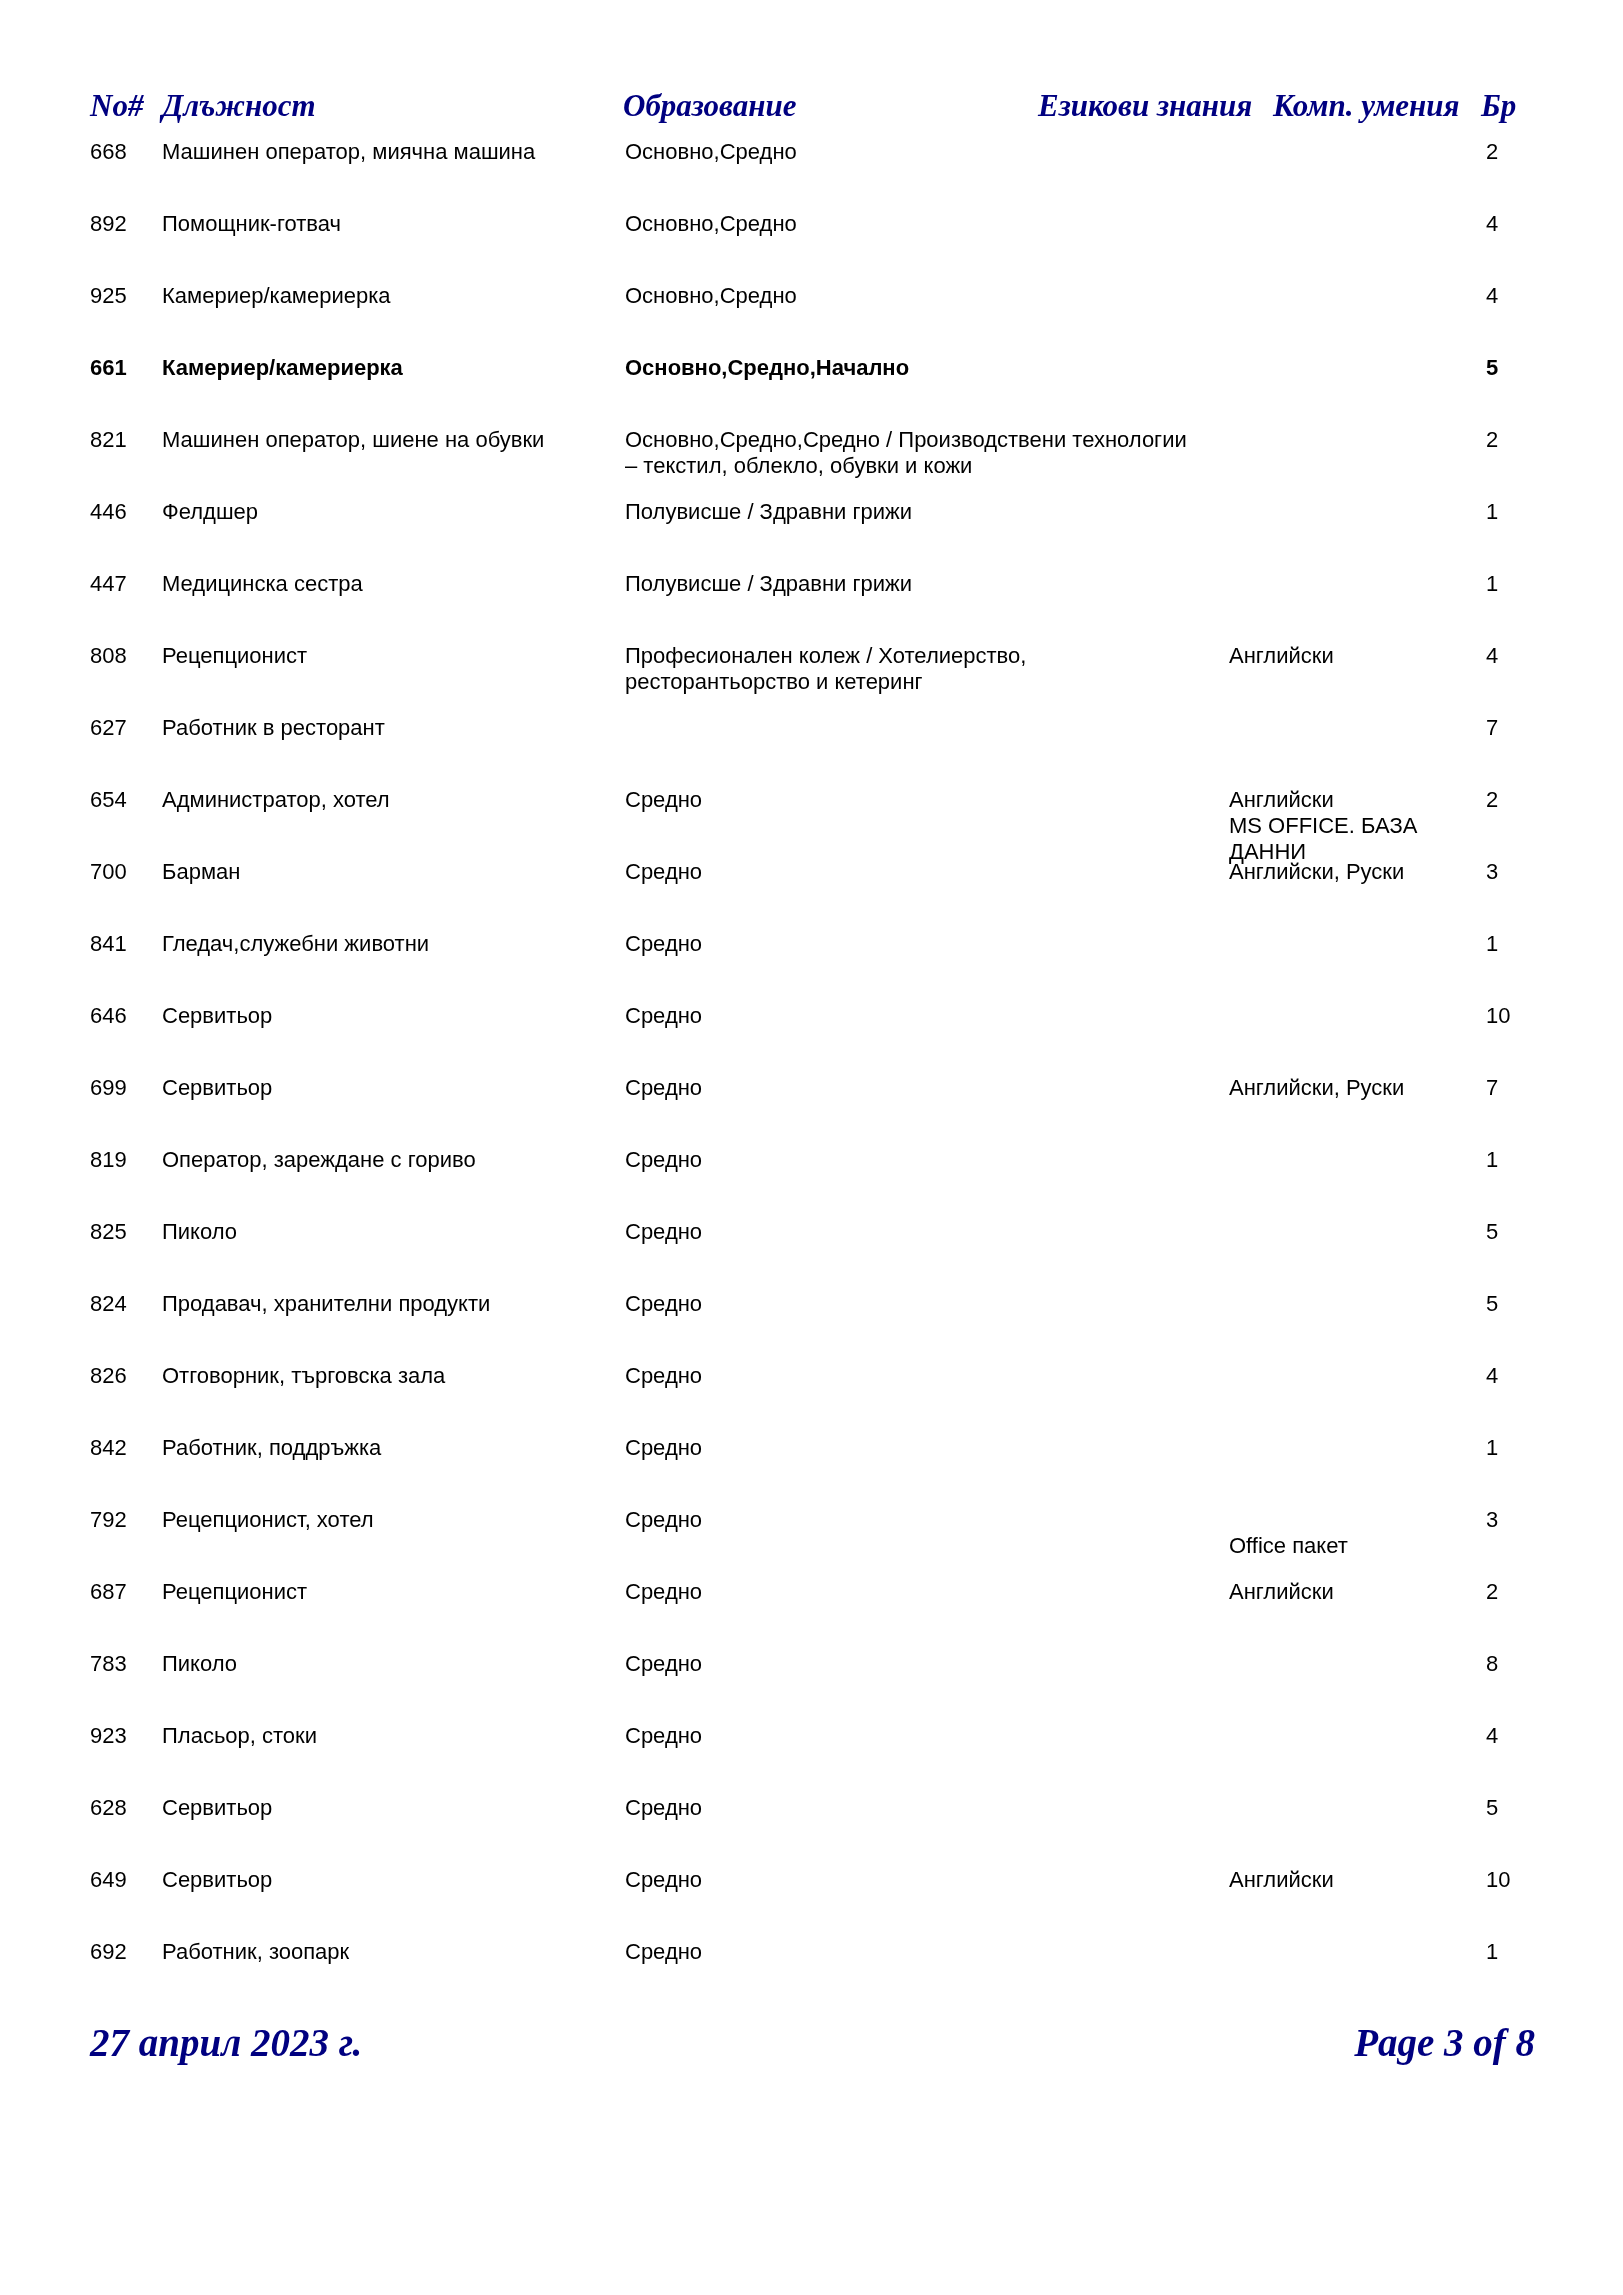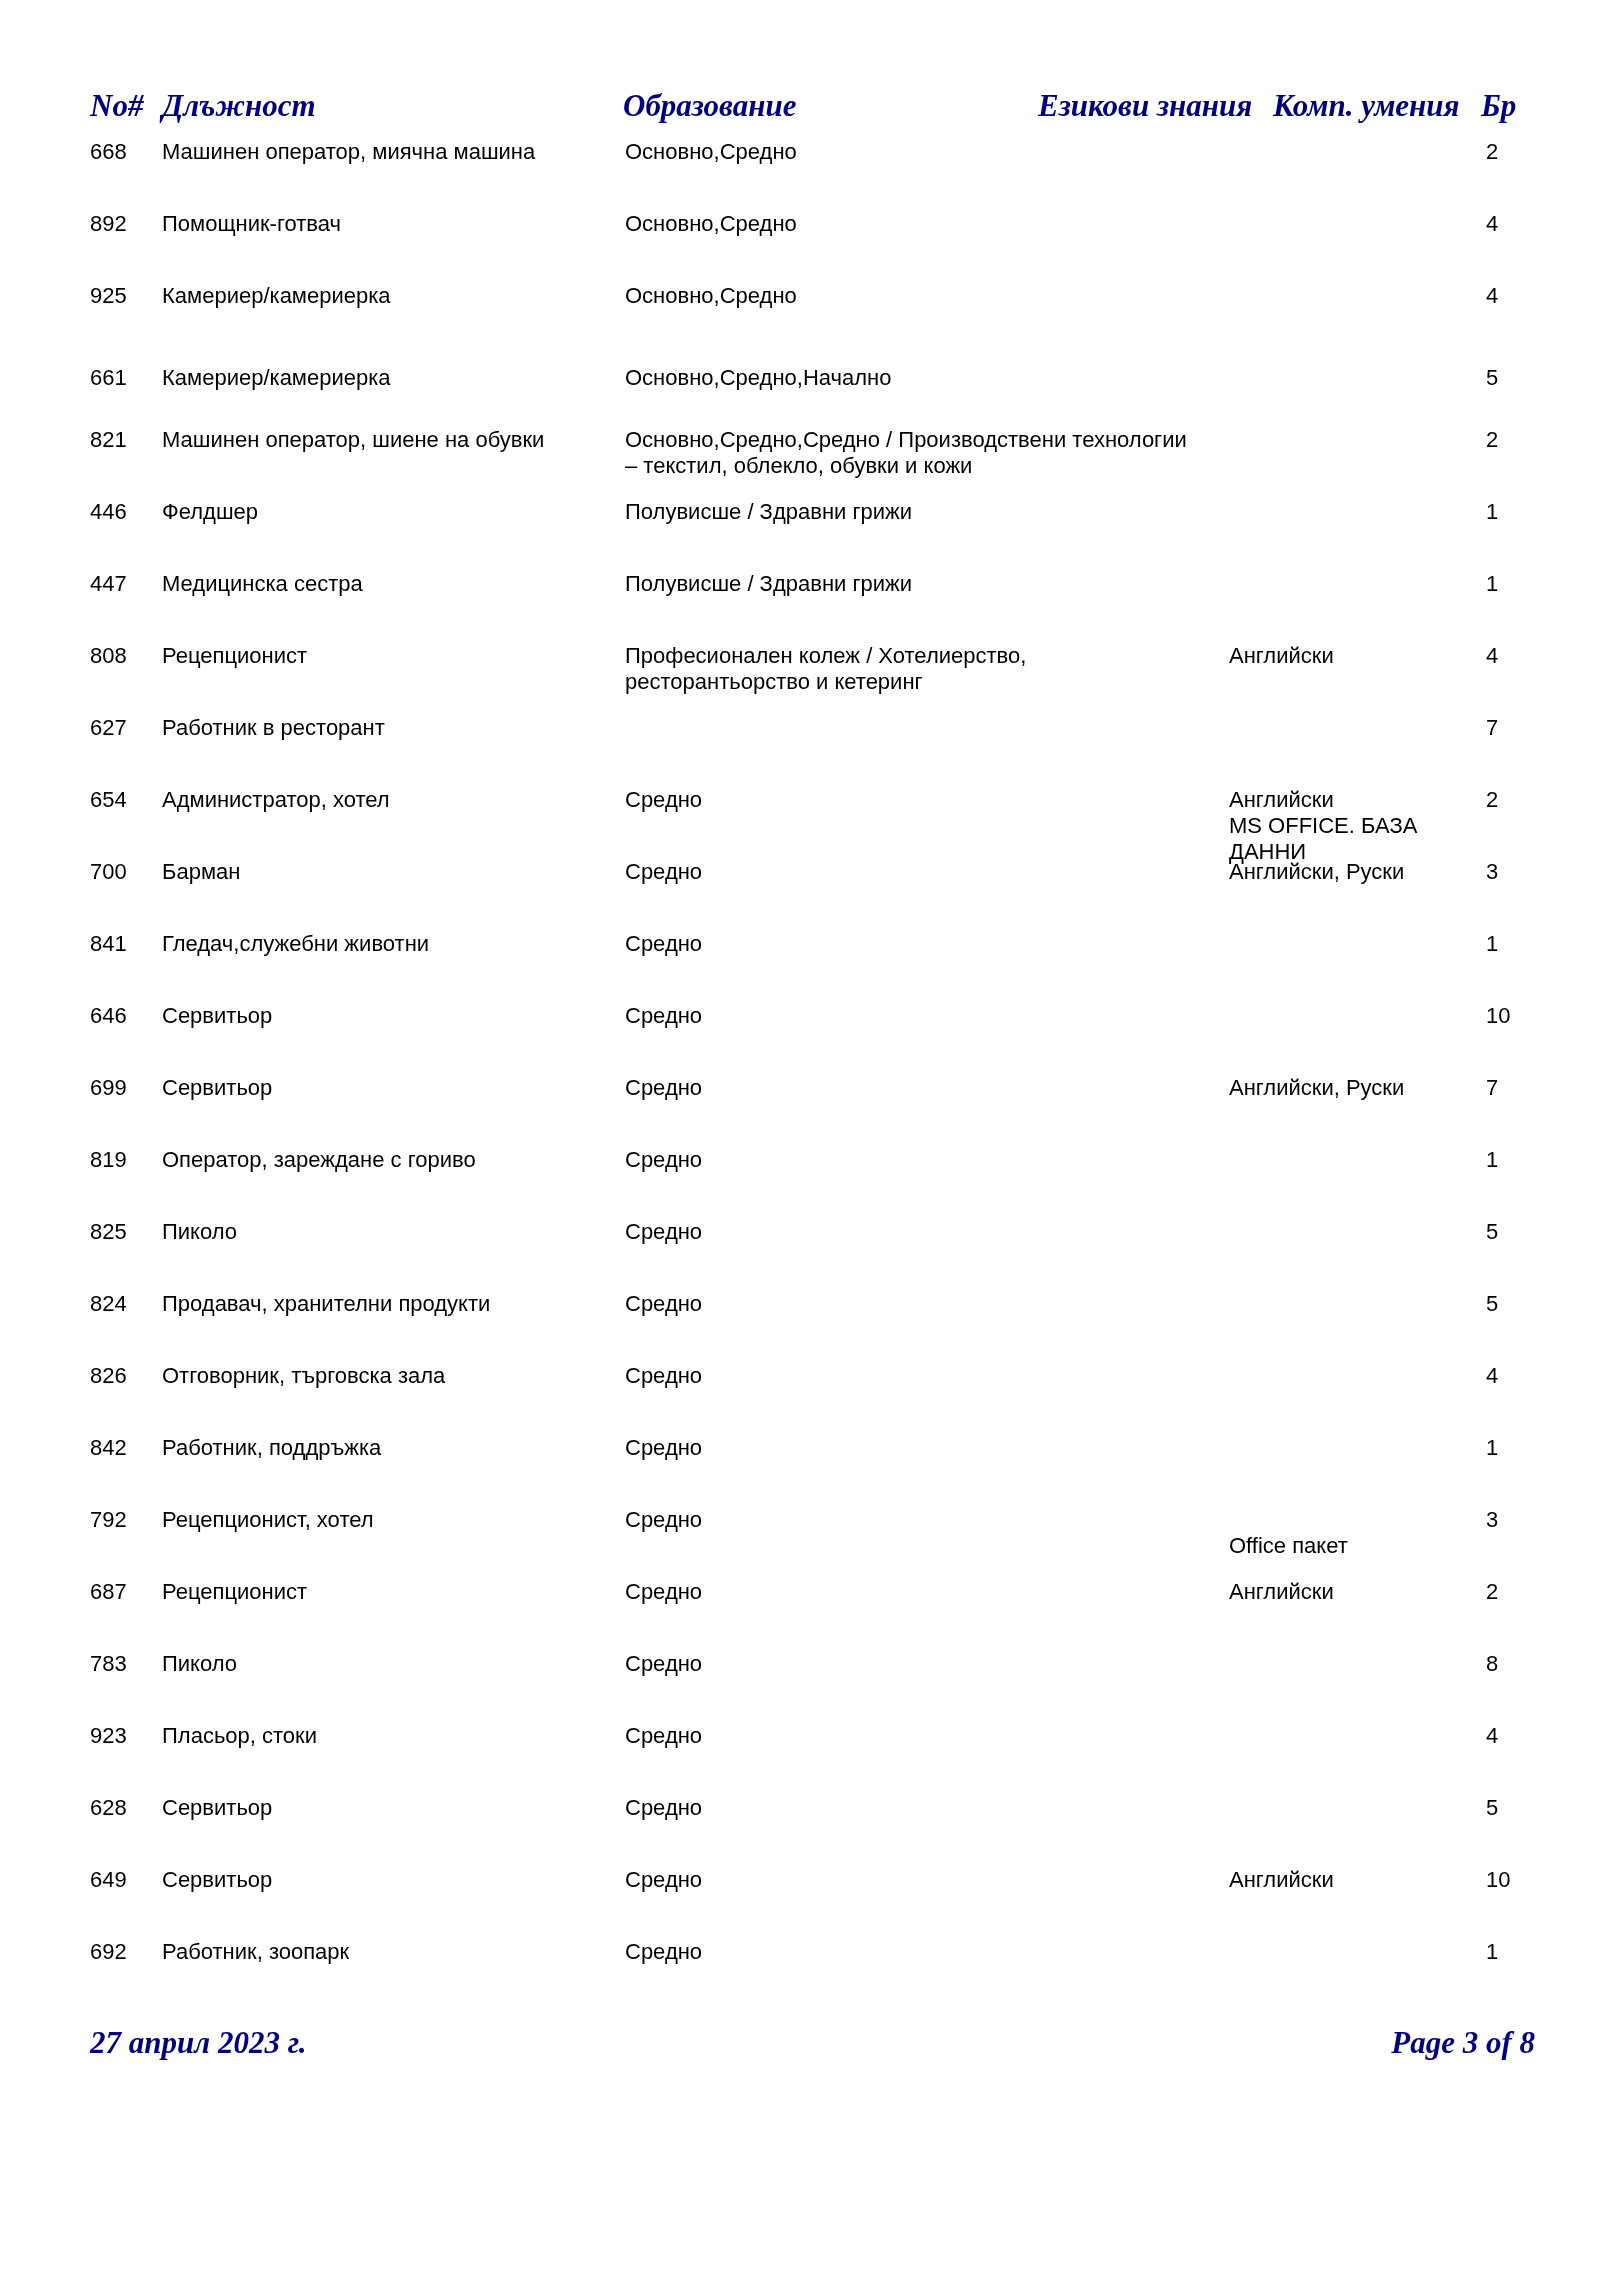--- a/index.html
+++ b/index.html
@@ -57,21 +57,21 @@
   .c-lang .comp{white-space:pre-line;}
   .c-count{left:1486px;width:72px;}
 
   
   .footer-date,.footer-page{
     position:absolute;
     top:2025px;
     font-family:"Liberation Serif","DejaVu Serif",serif;
     font-style:italic;
     font-weight:bold;
-    font-size:31px;
+    font-size:39px;
     line-height:36px;
     color:var(--heading-color);
     white-space:nowrap;
   }
   .footer-date{left:90px;}
   .footer-page{right:88px;text-align:right;}
 </style>
 </head>
 <body>
 
@@ -110,21 +110,21 @@
       <div class="row" style="top: 283px;">
       <div class="c c-no">925</div>
       <div class="c c-pos">Камериер/камериерка</div>
       <div class="c c-edu">Основно,Средно</div>
       <div class="c c-lang">
         <div class="lang"></div>
         <div class="comp"></div>
       </div>
       <div class="c c-count">4</div>
     </div>
-      <div class="row" style="top: 365px;">
+      <div class="row" style="top: 355px; font-weight: bold;">
       <div class="c c-no">661</div>
       <div class="c c-pos">Камериер/камериерка</div>
       <div class="c c-edu">Основно,Средно,Начално</div>
       <div class="c c-lang">
         <div class="lang"></div>
         <div class="comp"></div>
       </div>
       <div class="c c-count">5</div>
     </div>
       <div class="row" style="top: 427px;">

